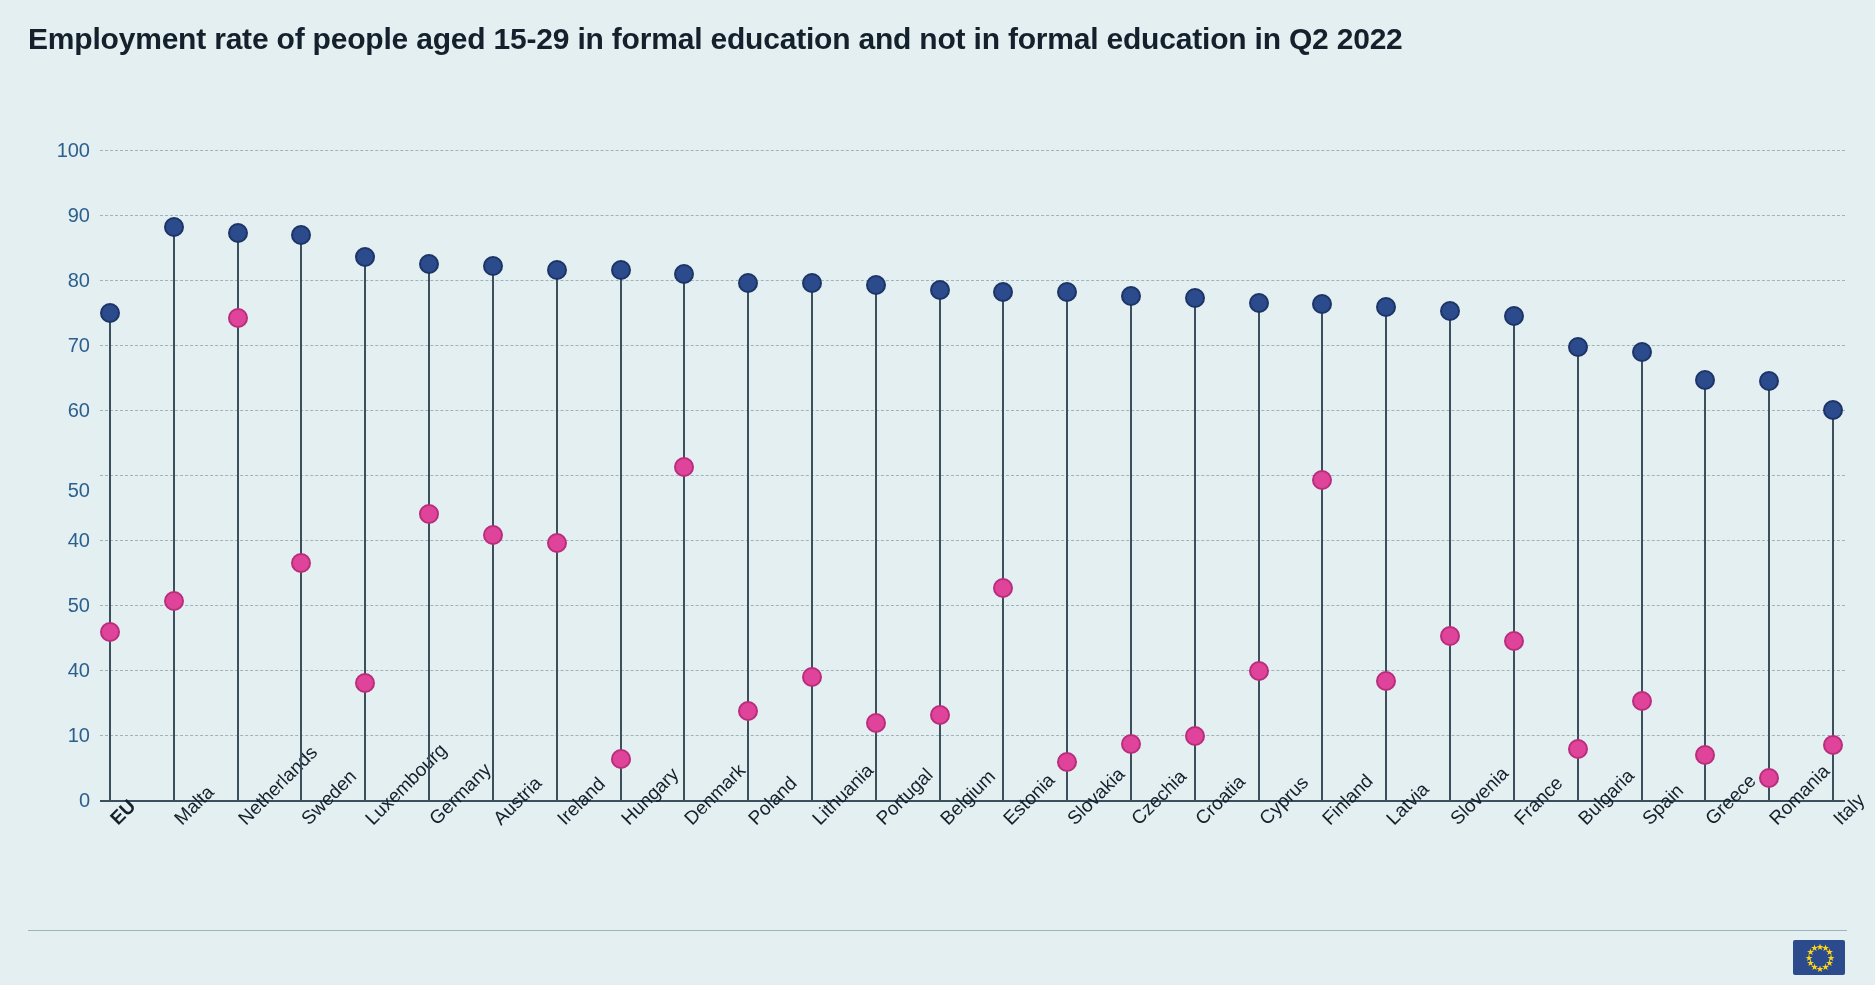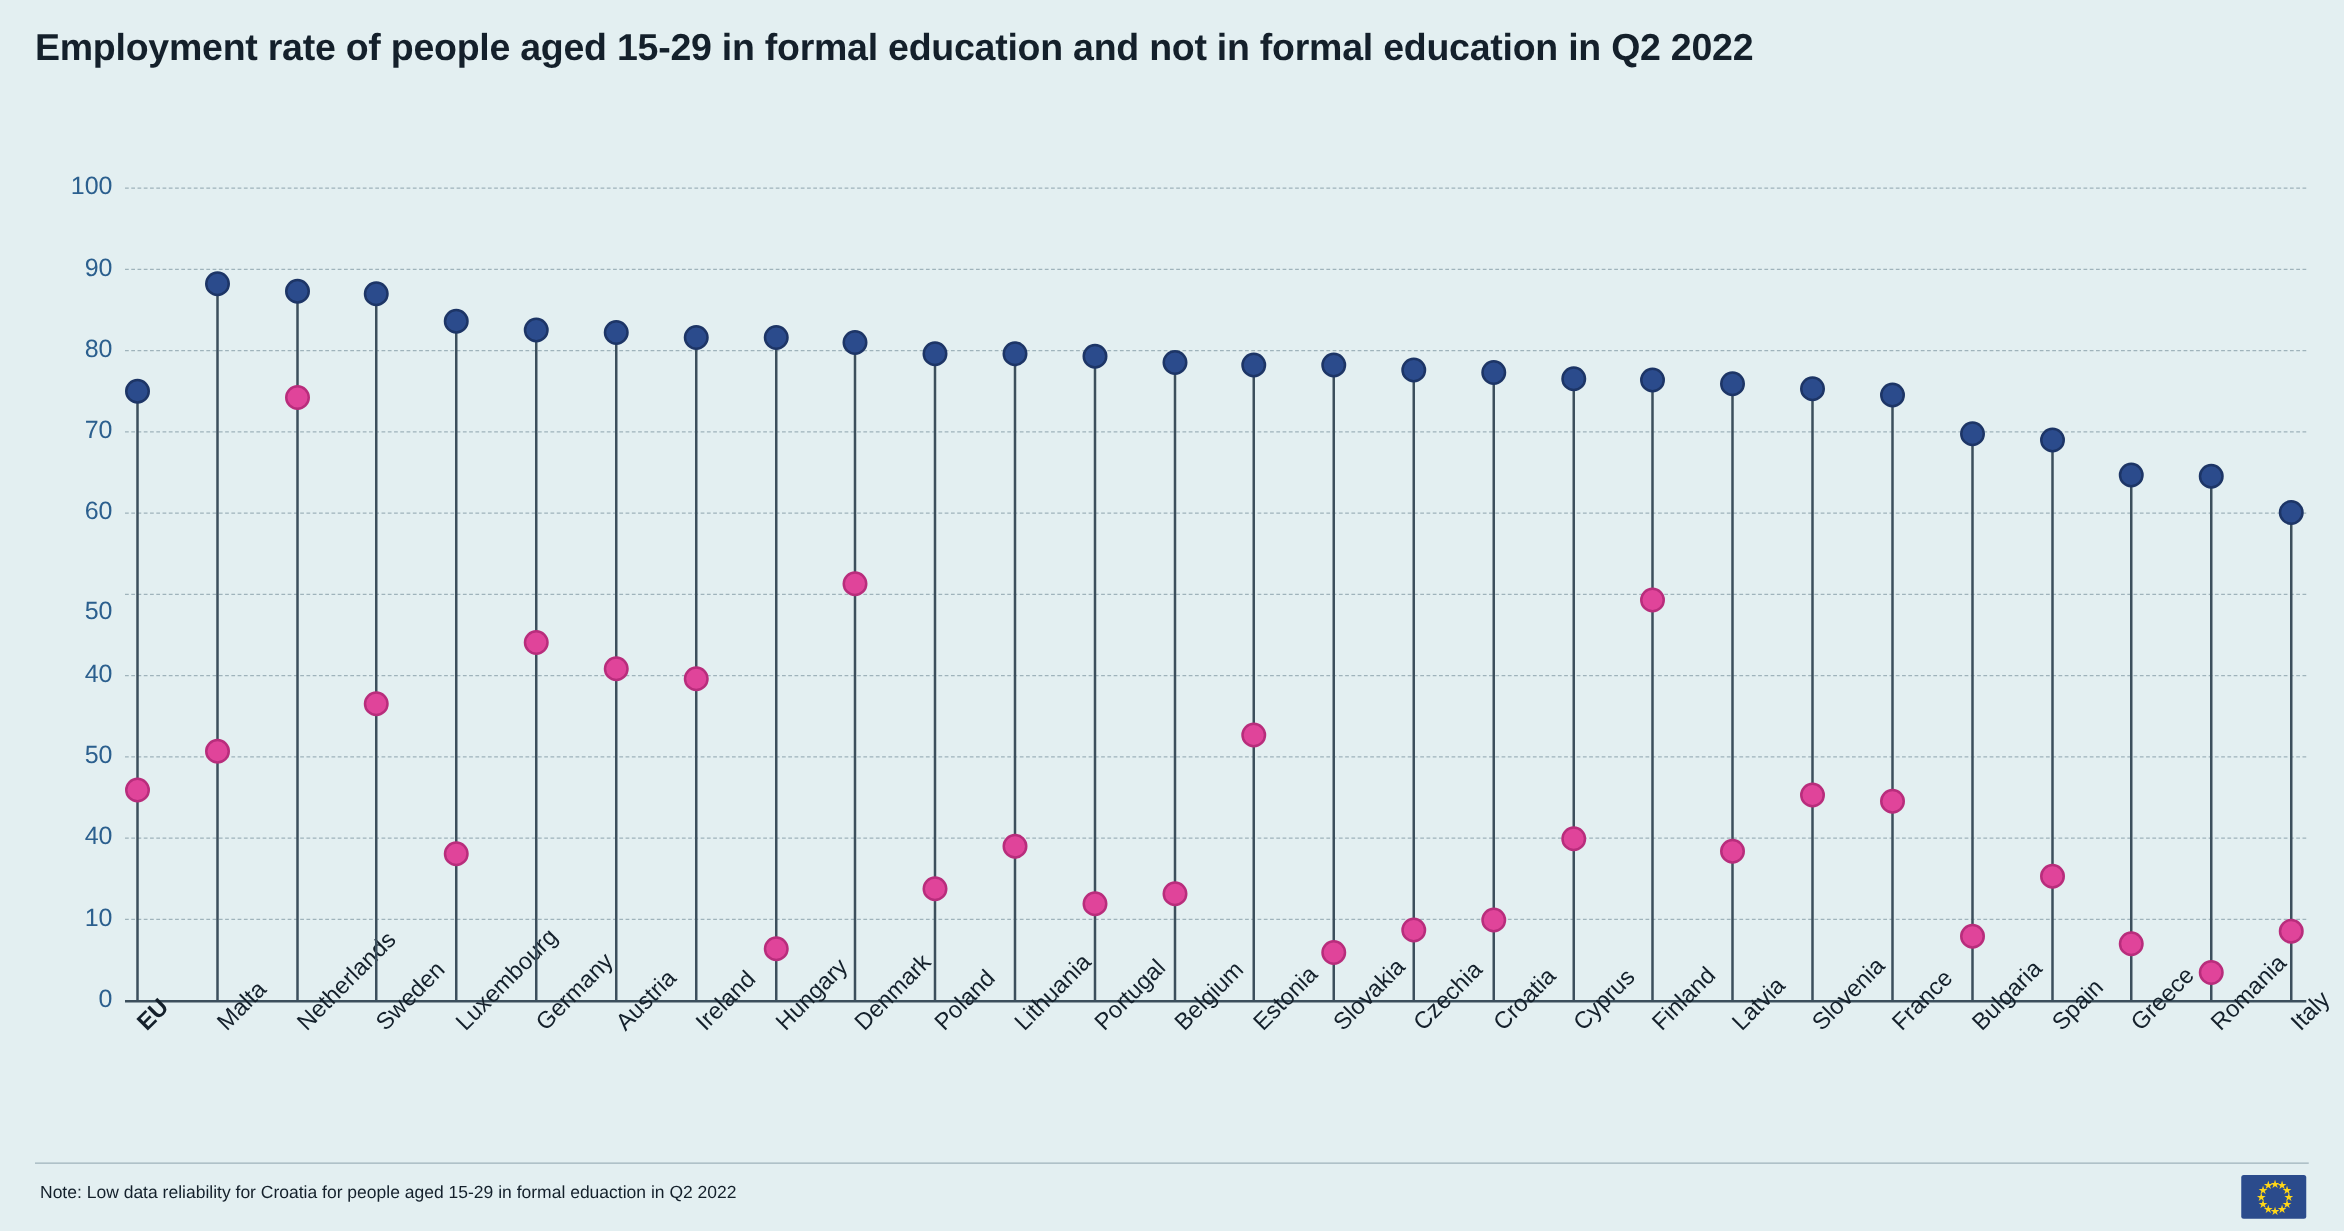--- a/index.html
+++ b/index.html
@@ -317,21 +317,20 @@
       <div class="dot blue" title="Romania: 64.4" style="left: 1669.19px; top: 231.4px;"></div>
       <div class="dot pink" title="Romania: 3.4" style="left: 1669.19px; top: 627.9px;"></div>
       <div class="xlabel" style="left: 1665.19px; top: 664px;">Romania</div>
       <div class="stem" style="left: 1732px; top: 260px; height: 390px;"></div>
       <div class="dot blue" title="Italy: 60" style="left: 1733px; top: 260px;"></div>
       <div class="dot pink" title="Italy: 8.5" style="left: 1733px; top: 594.75px;"></div>
       <div class="xlabel" style="left: 1729px; top: 664px;">Italy</div>
     </div>
 
   <div class="footer-rule"></div>
-  <div class="note">Note: Low data reliability for Croatia for people aged 15-29 in formal eduaction in Q2 2022</div>
   <div class="eu-flag">
     <div class="stars" id="eu-stars">
         <span class="star" style="left: 23px; top: 3.5px;">★</span>
         <span class="star" style="left: 28.5px; top: 4.97372px;">★</span>
         <span class="star" style="left: 32.5263px; top: 9px;">★</span>
         <span class="star" style="left: 34px; top: 14.5px;">★</span>
         <span class="star" style="left: 32.5263px; top: 20px;">★</span>
         <span class="star" style="left: 28.5px; top: 24.0263px;">★</span>
         <span class="star" style="left: 23px; top: 25.5px;">★</span>
         <span class="star" style="left: 17.5px; top: 24.0263px;">★</span>

